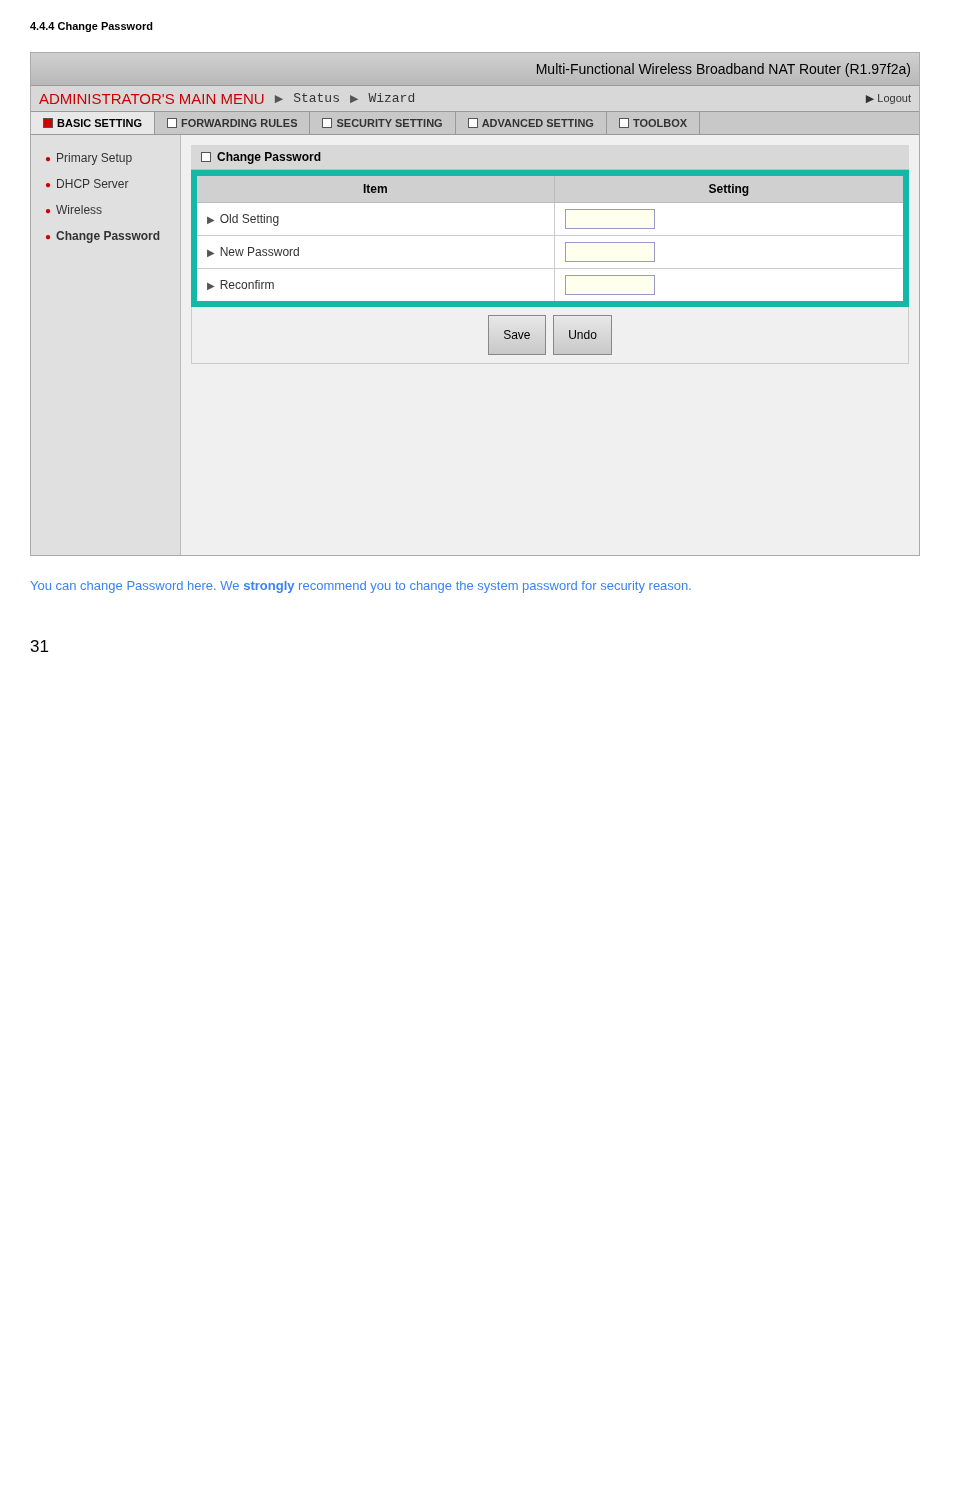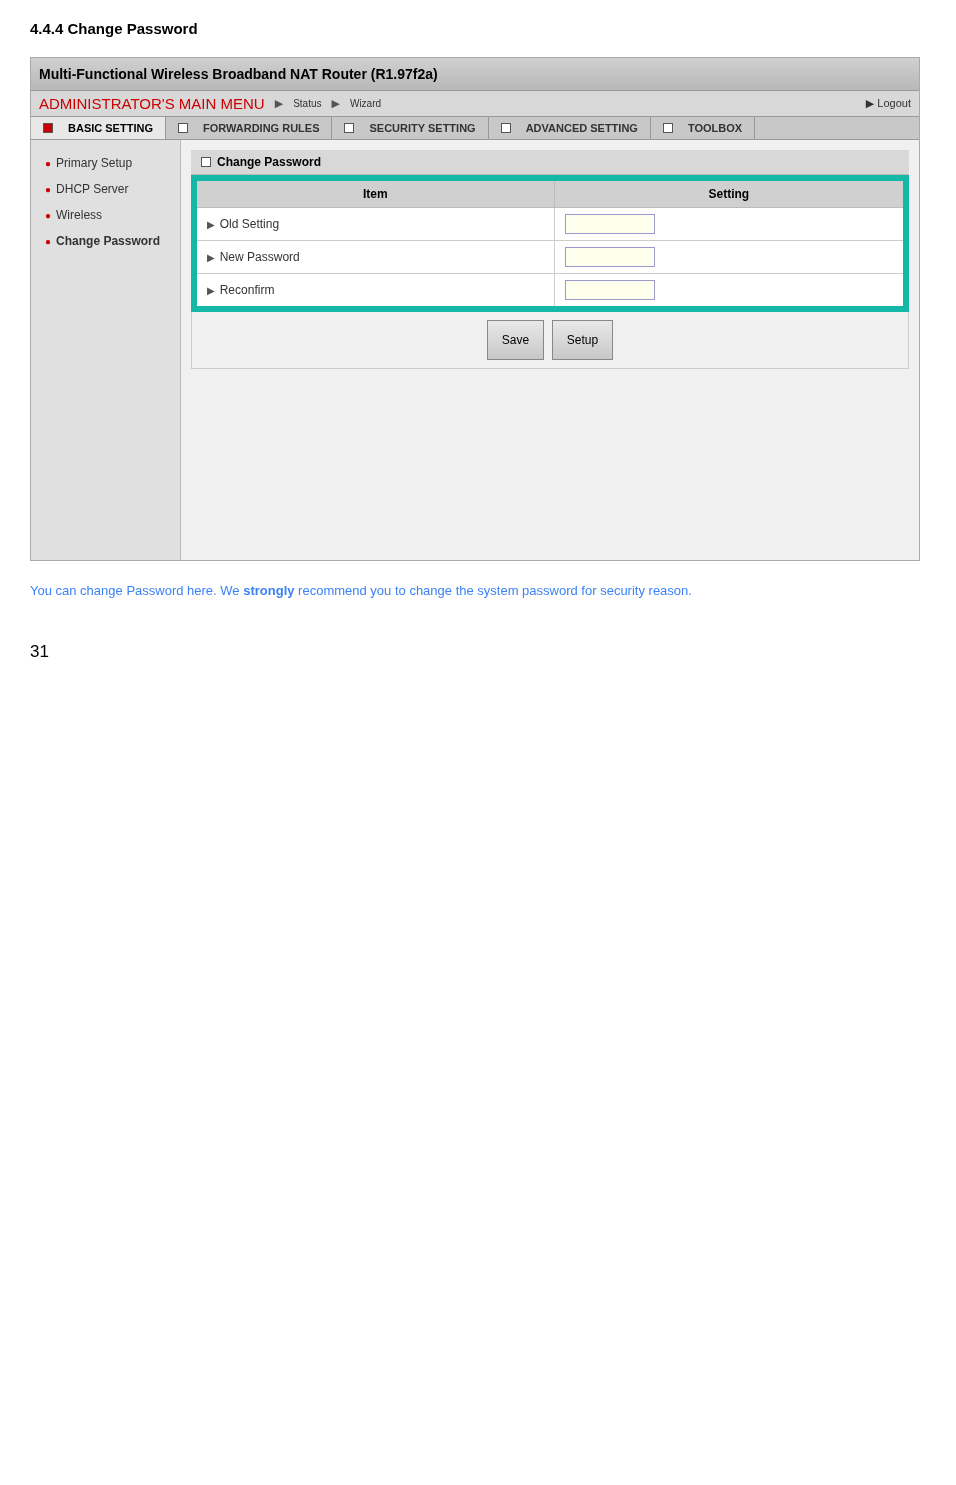--- a/index.html
+++ b/index.html
@@ -7,38 +7,38 @@
       font-family: Arial, Helvetica, sans-serif;
       font-size: 13px;
       background: #fff;
       width: 956px;
       min-height: 1485px;
       padding: 20px 30px;
       color: #000;
     }
 
     .page-title {
-      font-size: 15px;
+      font-size: 11px;
       font-weight: bold;
       margin-bottom: 20px;
     }
 
     .router-ui {
       border: 1px solid #aaa;
       background: #e8e8e8;
       width: 890px;
       margin-bottom: 20px;
     }
 
     .router-header {
       background: linear-gradient(to bottom, #d0d0d0, #b8b8b8);
-      text-align: left;
+      text-align: right;
       padding: 8px;
       font-size: 14px;
-      font-weight: bold;
+      font-weight: normal;
       border-bottom: 1px solid #999;
       color: #000;
     }
 
     .router-nav {
       background: #d8d8d8;
       display: flex;
       align-items: center;
       padding: 4px 8px;
       border-bottom: 1px solid #999;
@@ -52,22 +52,23 @@
       text-transform: uppercase;
     }
 
     .nav-arrow {
       color: #555;
       font-size: 11px;
     }
 
     .nav-link {
       color: #333;
-      font-size: 10px;
+      font-size: 13px;
       text-decoration: none;
+      font-family: Liberation Mono, monospace;
     }
 
     .nav-logout {
       margin-left: auto;
       color: #333;
       font-size: 11px;
     }
 
     .tabs-bar {
       background: #c8c8c8;
@@ -77,21 +78,21 @@
 
     .tab {
       padding: 5px 12px;
       font-size: 11px;
       font-weight: bold;
       color: #333;
       border-right: 1px solid #999;
       cursor: pointer;
       display: flex;
       align-items: center;
-      gap: 15px;
+      gap: 4px;
     }
 
     .tab.active {
       background: #e8e8e8;
       color: #000;
     }
 
     .tab-checkbox {
       width: 10px;
       height: 10px;
@@ -352,21 +353,21 @@
             </td>
             <td>
               <input type="password" style="">
             </td>
           </tr>
         </tbody>
       </table>
 
       <div class="button-row">
         <button class="btn">Save</button>
-        <button class="btn">Setup</button>
+        <button class="btn">Undo</button>
       </div>
 
     </div>
   </div>
 </div>
 
 <div class="description-text">
   <p>
     <span>You can change Password here. We </span><strong>strongly</strong><span> recommend you to change the system password for security reason.</span>
   </p>

